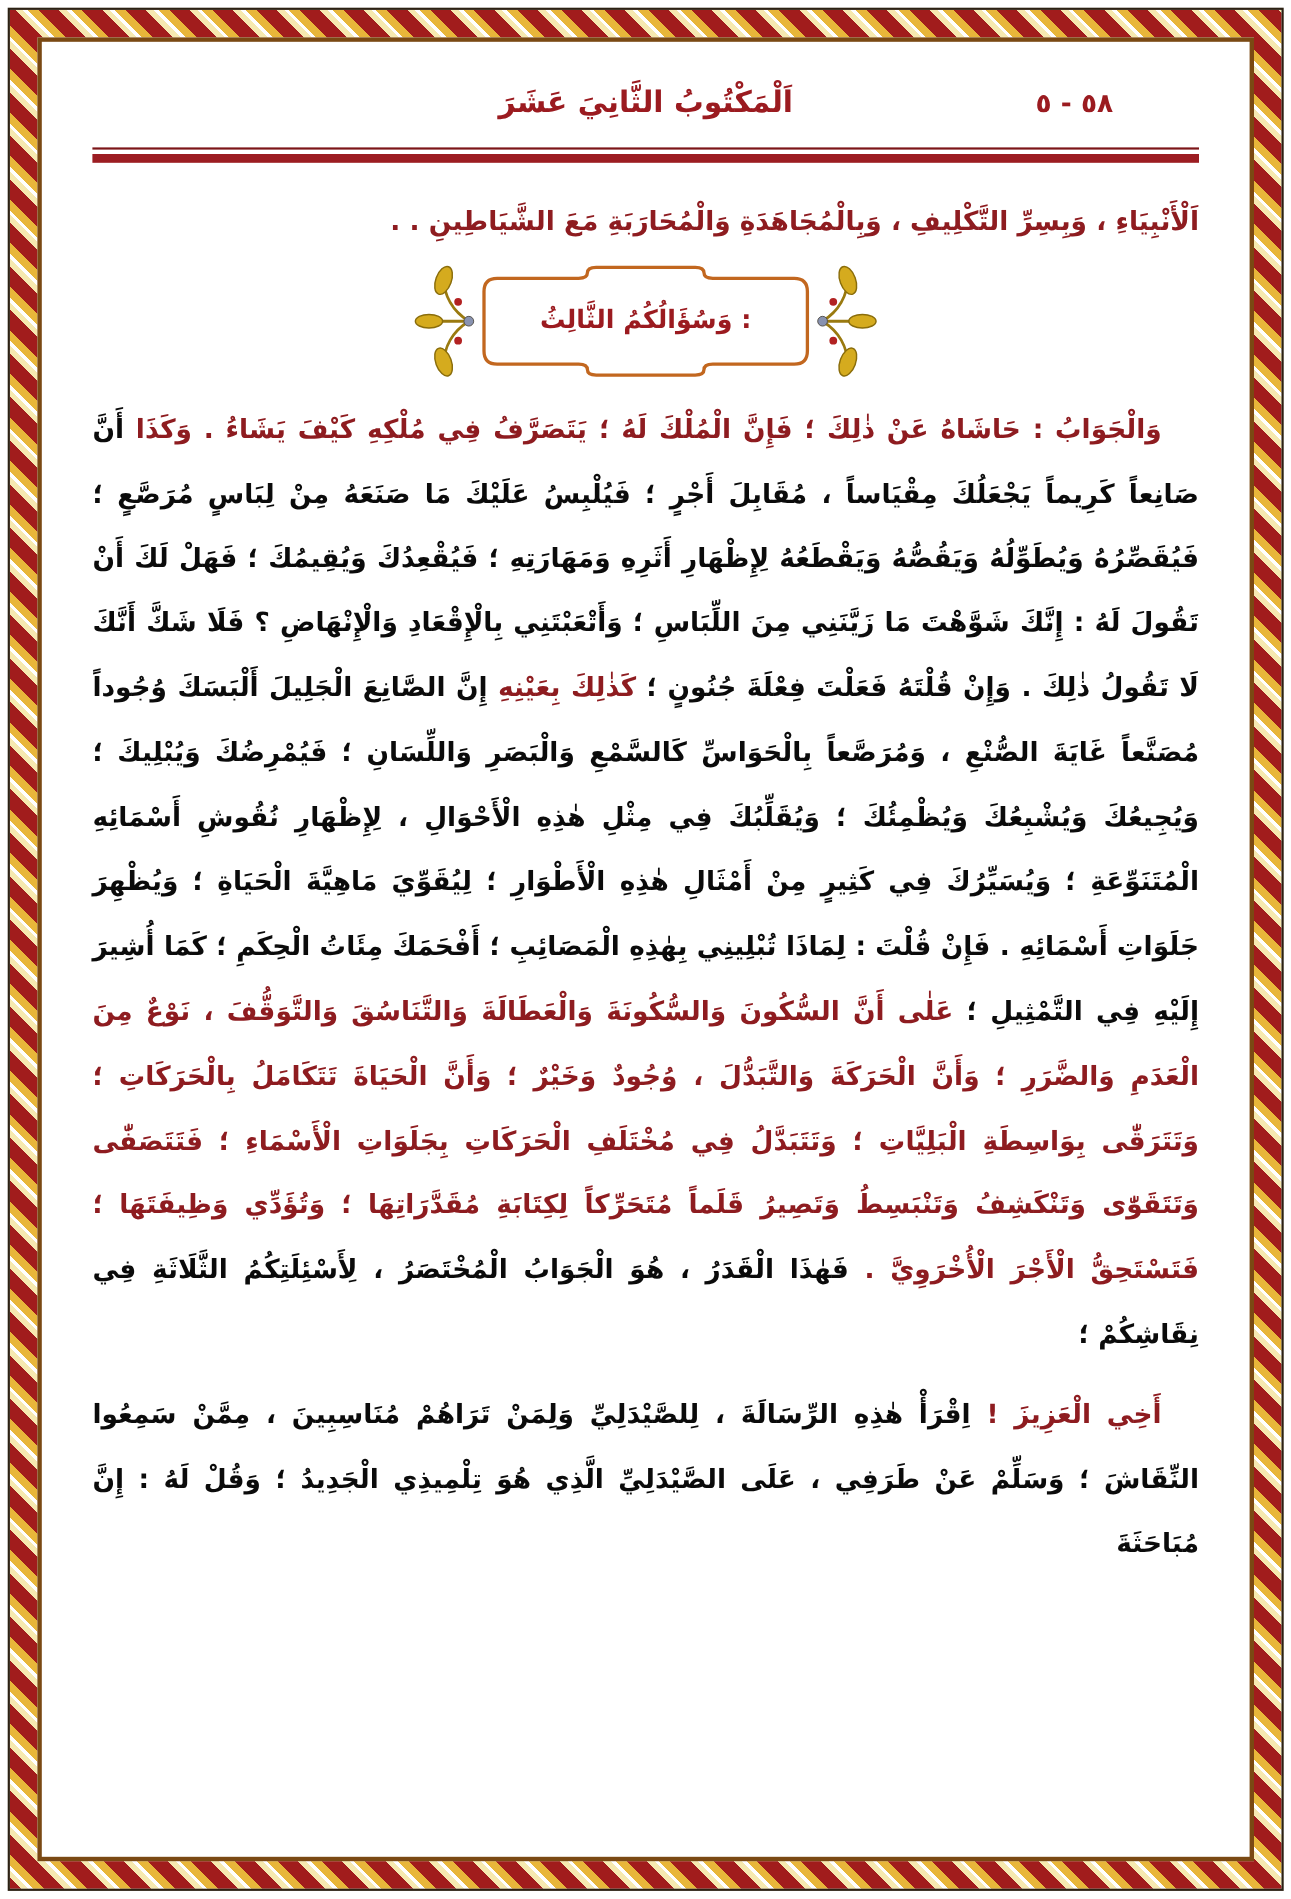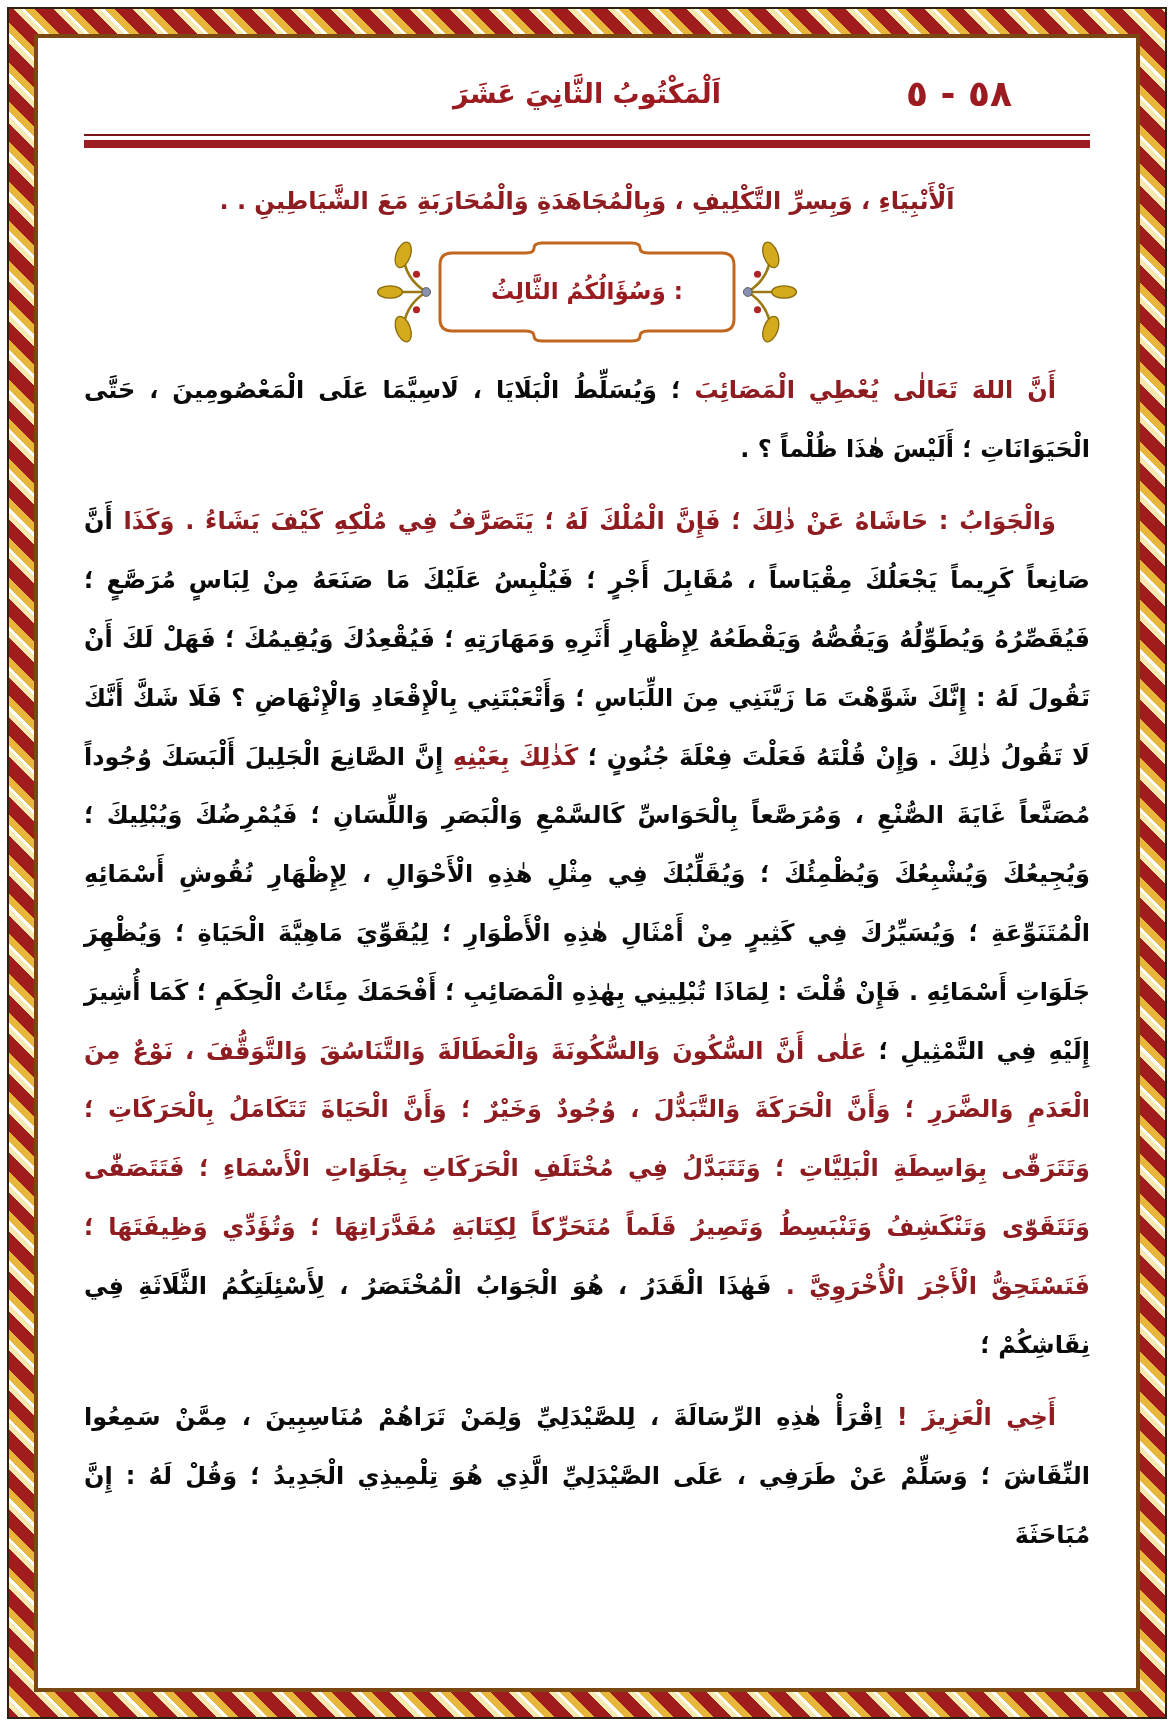--- a/index.html
+++ b/index.html
@@ -33,34 +33,34 @@
     direction:rtl;
   }
   header{position:relative;height:62px;}
   .title{
     margin:0;text-align:center;
     font-size:27px;font-weight:bold;color:#9b1b20;
     line-height:60px;
   }
   .page-num{
     position:absolute;right:78px;top:0;
-    font-size:36px;font-weight:bold;color:#9b1b20;line-height:60px;
+    font-size:24px;font-weight:bold;color:#9b1b20;line-height:60px;
   }
   .rule{
     border-top:2px solid #7c1518;
     border-bottom:8px solid #9c1d22;
     height:4px;
     margin:8px 0 24px 0;
   }
   .p{
     font-size:24px;line-height:2.45;font-weight:bold;
     color:#0b0b0b;margin:0 0 14px 0;
     text-align:justify;
   }
-  .p.right{text-align:center;}
+  .p.right{text-align:right;}
   .p.center{text-align:center;}
   .indent{text-indent:34px;}
   .red{color:#8e1c20;}
   .p1{color:#8e1c20;margin-bottom:6px;}
   
   .cart-row{
     direction:ltr;
     display:flex;justify-content:center;align-items:center;
     margin:4px 0 14px 0;
   }
@@ -134,23 +134,20 @@
             <ellipse cx="15" cy="60" rx="14" ry="7"></ellipse>
           </g>
           <g fill="#b22222">
             <circle cx="45" cy="40" r="4"></circle>
             <circle cx="45" cy="80" r="4"></circle>
           </g>
           <circle cx="56" cy="60" r="5" fill="#8892b0" stroke="#55524a" stroke-width="1"></circle>
         </svg>
       </div>
 
-      <p class="p indent">
-        <span class="red">أَنَّ اللهَ تَعَالٰى يُعْطِي الْمَصَائِبَ</span><span> ؛ وَيُسَلِّطُ الْبَلَايَا ، لَاسِيَّمَا عَلَى الْمَعْصُومِينَ ، حَتَّى الْحَيَوَانَاتِ ؛ أَلَيْسَ هٰذَا ظُلْماً ؟ .</span>
-      </p>
 
       <p class="p indent">
         <span class="red">وَالْجَوَابُ : حَاشَاهُ عَنْ ذٰلِكَ ؛ فَإِنَّ الْمُلْكَ لَهُ ؛ يَتَصَرَّفُ فِي مُلْكِهِ كَيْفَ يَشَاءُ . وَكَذَا </span><span>أَنَّ صَانِعاً كَرِيماً يَجْعَلُكَ مِقْيَاساً ، مُقَابِلَ أَجْرٍ ؛ فَيُلْبِسُ عَلَيْكَ مَا صَنَعَهُ مِنْ لِبَاسٍ مُرَصَّعٍ ؛ فَيُقَصِّرُهُ وَيُطَوِّلُهُ وَيَقُصُّهُ وَيَقْطَعُهُ لِإِظْهَارِ أَثَرِهِ وَمَهَارَتِهِ ؛ فَيُقْعِدُكَ وَيُقِيمُكَ ؛ فَهَلْ لَكَ أَنْ تَقُولَ لَهُ : إِنَّكَ شَوَّهْتَ مَا زَيَّنَنِي مِنَ اللِّبَاسِ ؛ وَأَتْعَبْتَنِي بِالْإِقْعَادِ وَالْإِنْهَاضِ ؟ فَلَا شَكَّ أَنَّكَ لَا تَقُولُ ذٰلِكَ . وَإِنْ قُلْتَهُ فَعَلْتَ فِعْلَةَ جُنُونٍ ؛ </span><span class="red">كَذٰلِكَ بِعَيْنِهِ </span><span>إِنَّ الصَّانِعَ الْجَلِيلَ أَلْبَسَكَ وُجُوداً مُصَنَّعاً غَايَةَ الصُّنْعِ ، وَمُرَصَّعاً بِالْحَوَاسِّ كَالسَّمْعِ وَالْبَصَرِ وَاللِّسَانِ ؛ فَيُمْرِضُكَ وَيُبْلِيكَ ؛ وَيُجِيعُكَ وَيُشْبِعُكَ وَيُظْمِئُكَ ؛ وَيُقَلِّبُكَ فِي مِثْلِ هٰذِهِ الْأَحْوَالِ ، لِإِظْهَارِ نُقُوشِ أَسْمَائِهِ الْمُتَنَوِّعَةِ ؛ وَيُسَيِّرُكَ فِي كَثِيرٍ مِنْ أَمْثَالِ هٰذِهِ الْأَطْوَارِ ؛ لِيُقَوِّيَ مَاهِيَّةَ الْحَيَاةِ ؛ وَيُظْهِرَ جَلَوَاتِ أَسْمَائِهِ . فَإِنْ قُلْتَ : لِمَاذَا تُبْلِينِي بِهٰذِهِ الْمَصَائِبِ ؛ أَفْحَمَكَ مِئَاتُ الْحِكَمِ ؛ كَمَا أُشِيرَ إِلَيْهِ فِي التَّمْثِيلِ ؛ </span><span class="red">عَلٰى أَنَّ السُّكُونَ وَالسُّكُونَةَ وَالْعَطَالَةَ وَالتَّنَاسُقَ وَالتَّوَقُّفَ ، نَوْعٌ مِنَ الْعَدَمِ وَالضَّرَرِ ؛ وَأَنَّ الْحَرَكَةَ وَالتَّبَدُّلَ ، وُجُودٌ وَخَيْرٌ ؛ وَأَنَّ الْحَيَاةَ تَتَكَامَلُ بِالْحَرَكَاتِ ؛ وَتَتَرَقّٰى بِوَاسِطَةِ الْبَلِيَّاتِ ؛ وَتَتَبَدَّلُ فِي مُخْتَلَفِ الْحَرَكَاتِ بِجَلَوَاتِ الْأَسْمَاءِ ؛ فَتَتَصَفّٰى وَتَتَقَوّٰى وَتَنْكَشِفُ وَتَنْبَسِطُ وَتَصِيرُ قَلَماً مُتَحَرِّكاً لِكِتَابَةِ مُقَدَّرَاتِهَا ؛ وَتُؤَدِّي وَظِيفَتَهَا ؛ فَتَسْتَحِقُّ الْأَجْرَ الْأُخْرَوِيَّ . </span><span>فَهٰذَا الْقَدَرُ ، هُوَ الْجَوَابُ الْمُخْتَصَرُ ، لِأَسْئِلَتِكُمُ الثَّلَاثَةِ فِي نِقَاشِكُمْ ؛</span>
       </p>
 
 
       <p class="p indent">
         <span class="red">أَخِي الْعَزِيزَ ! </span><span>اِقْرَأْ هٰذِهِ الرِّسَالَةَ ، لِلصَّيْدَلِيِّ وَلِمَنْ تَرَاهُمْ مُنَاسِبِينَ ، مِمَّنْ سَمِعُوا النِّقَاشَ ؛ وَسَلِّمْ عَنْ طَرَفِي ، عَلَى الصَّيْدَلِيِّ الَّذِي هُوَ تِلْمِيذِي الْجَدِيدُ ؛ وَقُلْ لَهُ : إِنَّ مُبَاحَثَةَ</span>
       </p>
 

